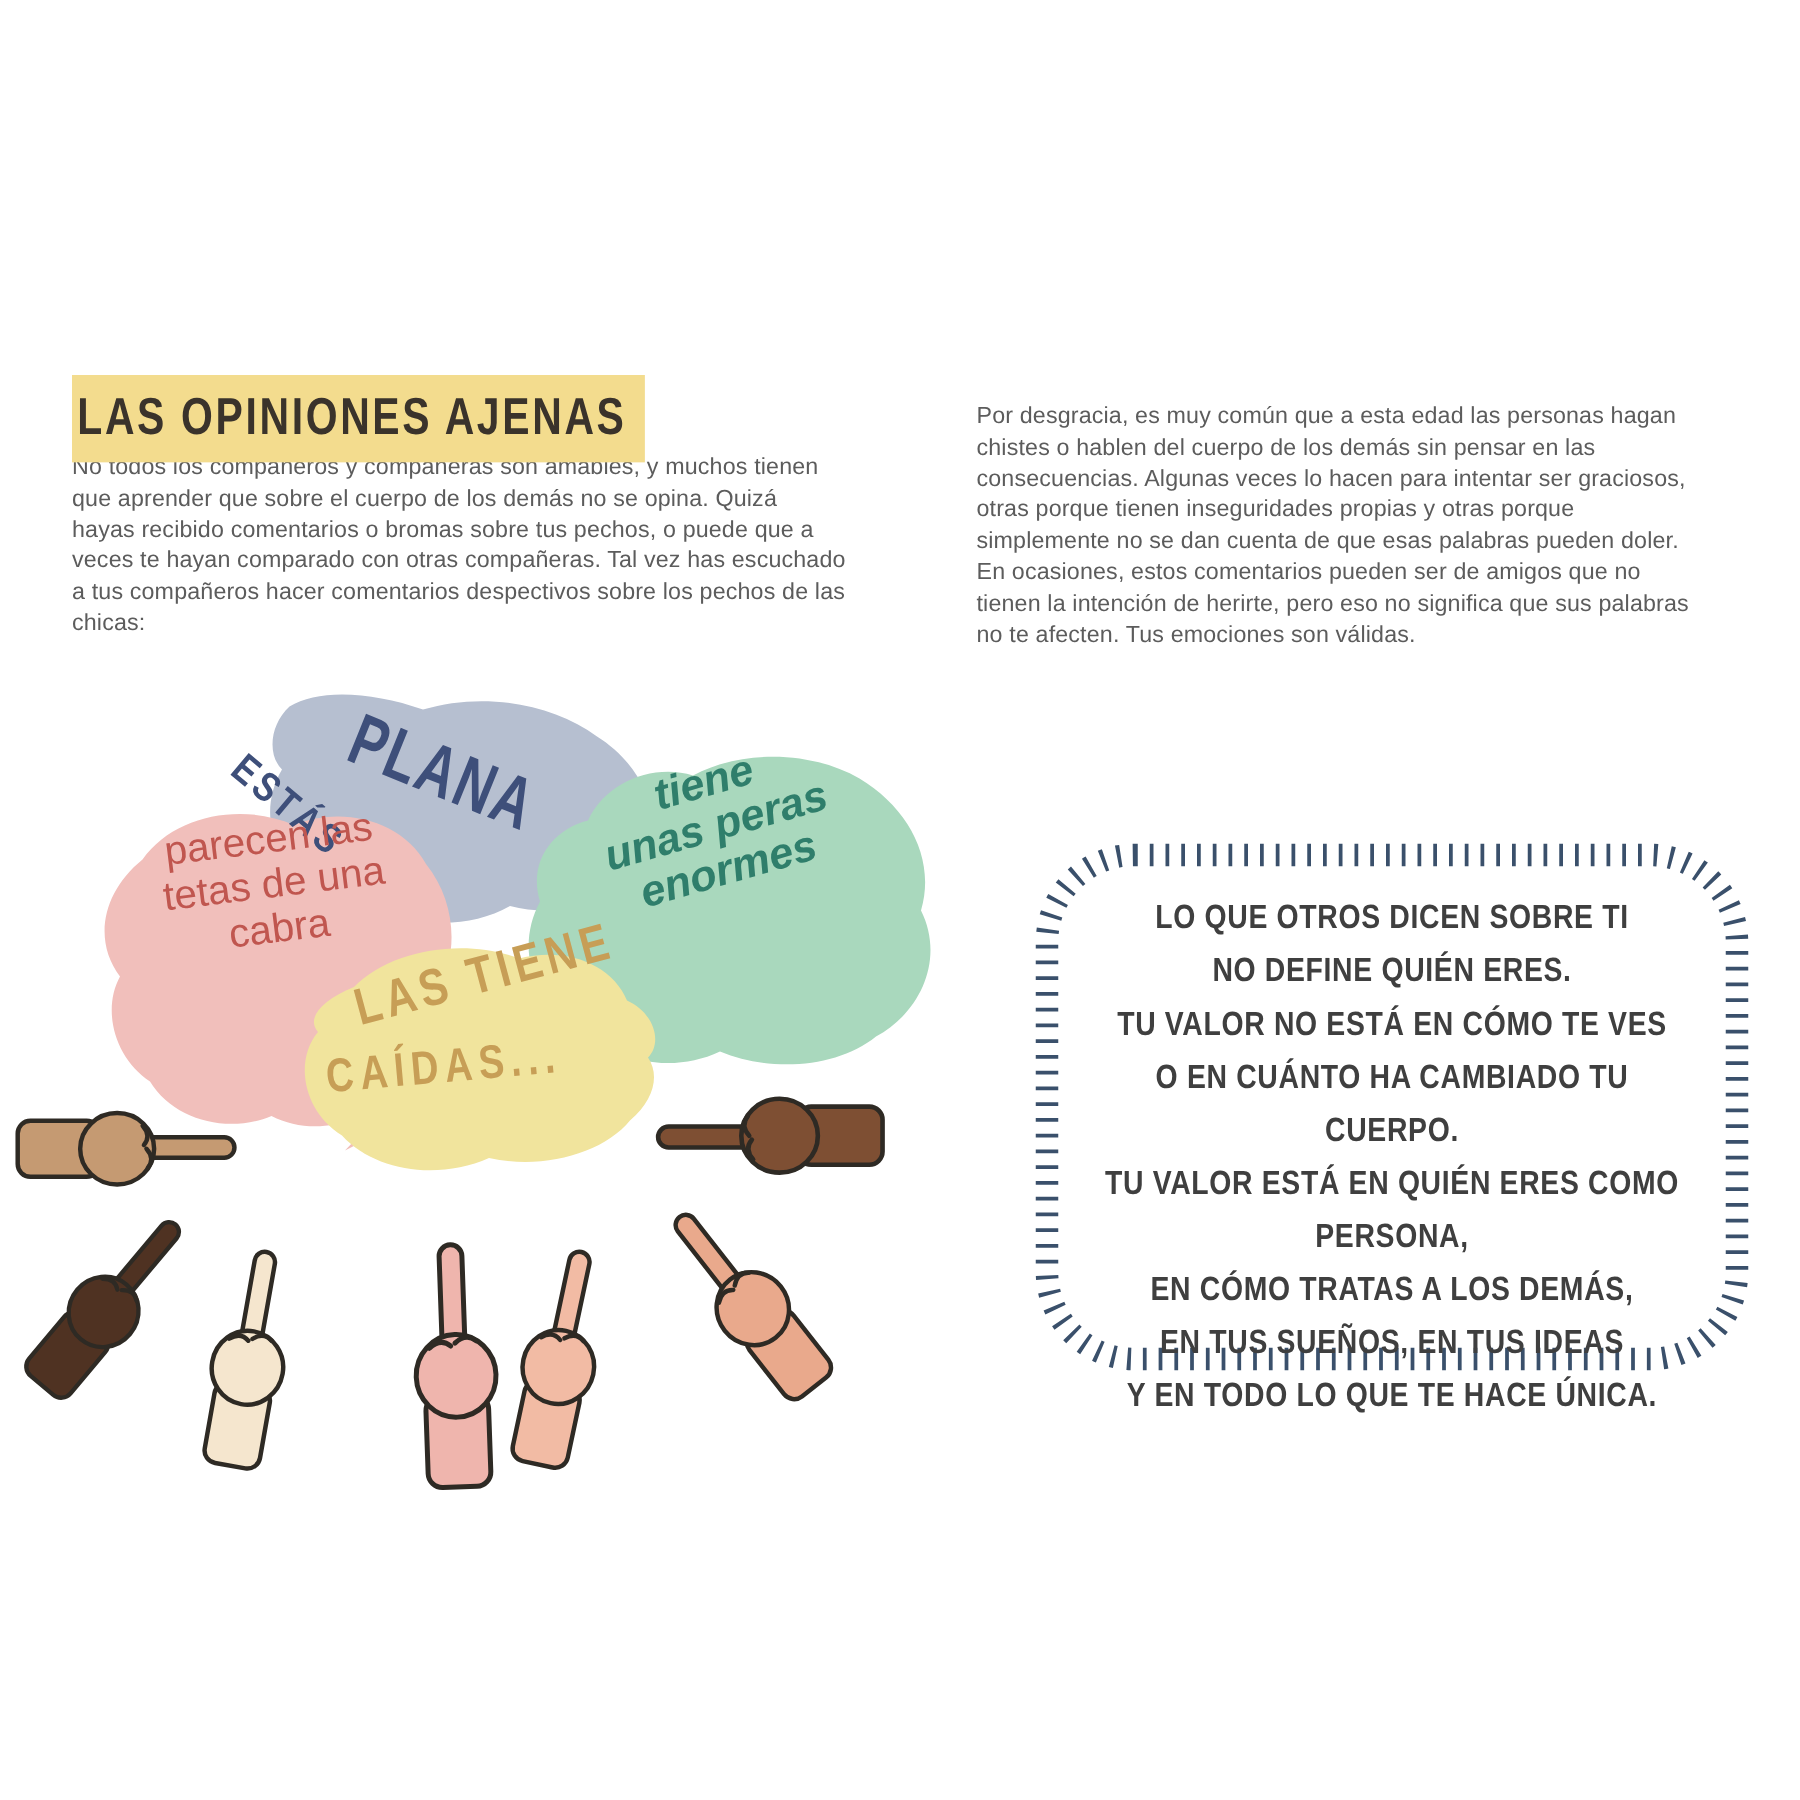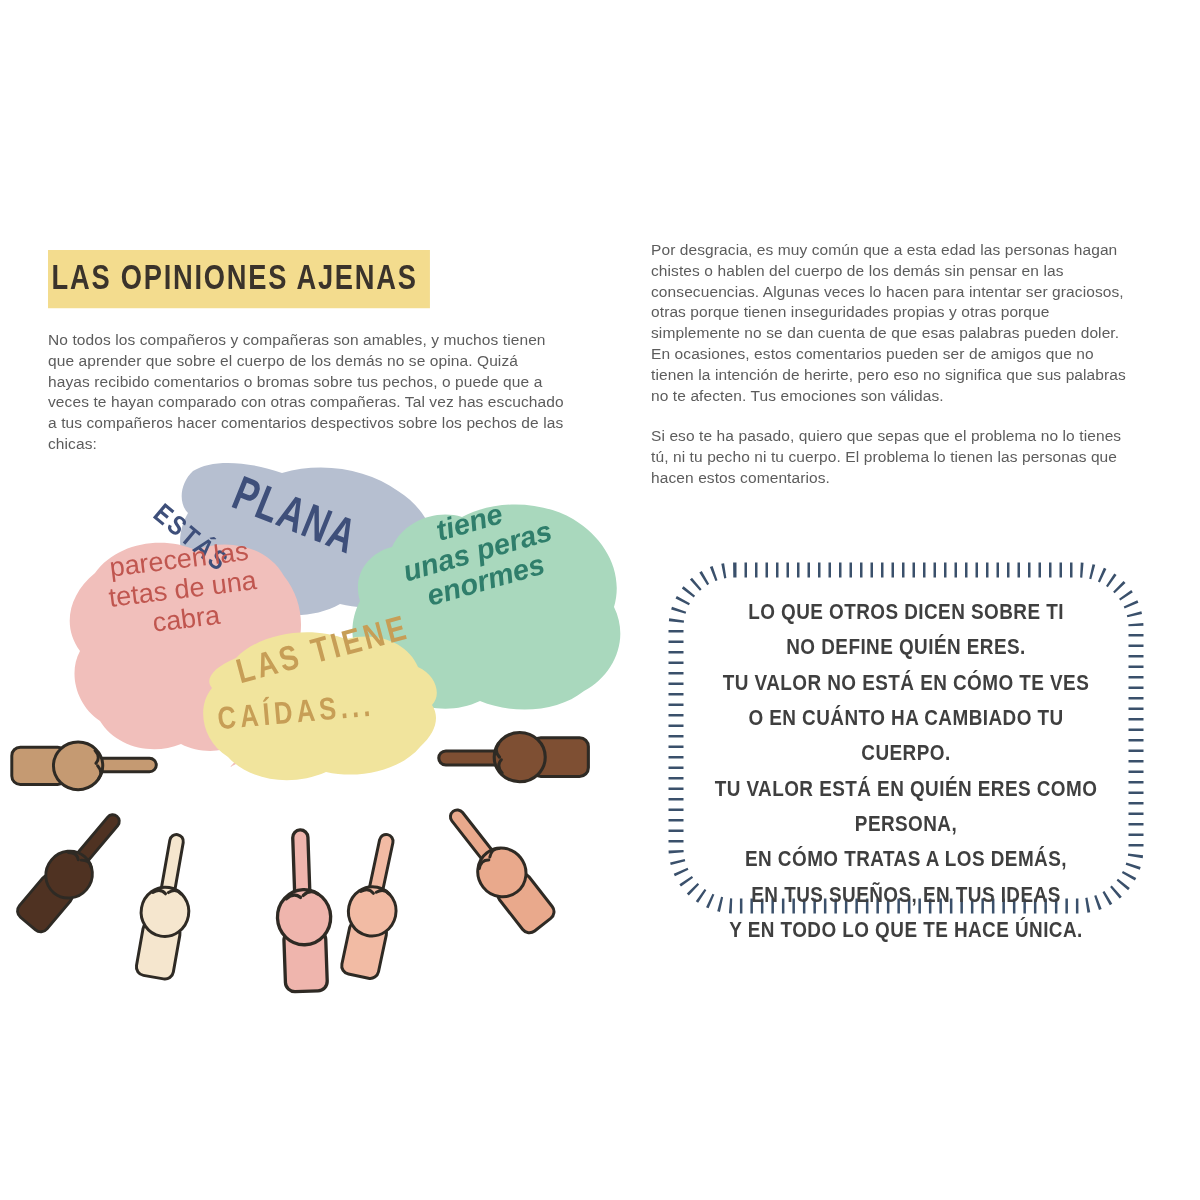--- a/index.html
+++ b/index.html
@@ -10,26 +10,26 @@
   
   .col-left{position:absolute;left:48px;top:250px;width:516px;}
   .page-title{
     margin:0 0 0 0;font-size:31px;font-weight:bold;letter-spacing:2px;
     transform:scale(0.88,1.12);transform-origin:left top;white-space:nowrap;
   }
   .page-title .hl{padding:7px 14px 9px 4px;display:inline-block;}
   .body-par{
     margin:0;font-size:15.5px;line-height:20.8px;color:#5c5c5c;letter-spacing:0.1px;
   }
-  .col-left .body-par{margin-top:28px;}
+  .col-left .body-par{}
   
-  .col-right{position:absolute;left:651px;top:240px;width:478px;}
+  .col-right{position:absolute;left:651px;top:268px;width:478px;}
   .col-right .p2{margin-top:20px;}
   
-  .quote-box{position:absolute;left:650px;top:548px;width:512px;height:378px;}
+  .quote-box{position:absolute;left:672px;top:548px;width:512px;height:378px;}
   .quote-box svg{position:absolute;left:0;top:0;}
   .quote-lines{
     position:absolute;left:36px;right:36px;top:46px;text-align:center;
     font-size:21.5px;line-height:34px;font-weight:bold;letter-spacing:0.5px;
     transform:scale(0.88,1.04);transform-origin:center top;
   }
   
   .illustration{position:absolute;left:0px;top:455px;width:630px;height:545px;}
   .illustration svg{position:absolute;left:0;top:0;}
   .bubble-text{position:absolute;transform-origin:left top;white-space:nowrap;}
@@ -114,21 +114,20 @@
       <div>unas peras</div>
       <div>enormes</div>
     </div>
 
     <div class="bubble-text bt-yellow1" style="color: rgb(199, 158, 86);">LAS TIENE</div>
     <div class="bubble-text bt-yellow2" style="color: rgb(199, 158, 86);">CAÍDAS...</div>
   </div>
 
   <section class="col-right">
     <p class="body-par p1">Por desgracia, es muy común que a esta edad las personas hagan chistes o hablen del cuerpo de los demás sin pensar en las consecuencias. Algunas veces lo hacen para intentar ser graciosos, otras porque tienen inseguridades propias y otras porque simplemente no se dan cuenta de que esas palabras pueden doler. En ocasiones, estos comentarios pueden ser de amigos que no tienen la intención de herirte, pero eso no significa que sus palabras no te afecten. Tus emociones son válidas.</p>
-    <p class="body-par p2">Si eso te ha pasado, quiero que sepas que el problema no lo tienes tú, ni tu pecho ni tu cuerpo. El problema lo tienen las personas que hacen estos comentarios.</p>
   </section>
 
   <div class="quote-box">
     <svg width="512" height="378" viewBox="0 0 512 378">
       <rect x="26" y="22" width="460" height="336" rx="58" fill="none" stroke-width="15" stroke-dasharray="2.5 8" stroke="#3a506b"></rect>
     </svg>
     <div class="quote-lines" style="color: rgb(63, 63, 63);">
       <div>LO QUE OTROS DICEN SOBRE TI</div>
       <div>NO DEFINE QUIÉN ERES.</div>
       <div>TU VALOR NO ESTÁ EN CÓMO TE VES</div>

